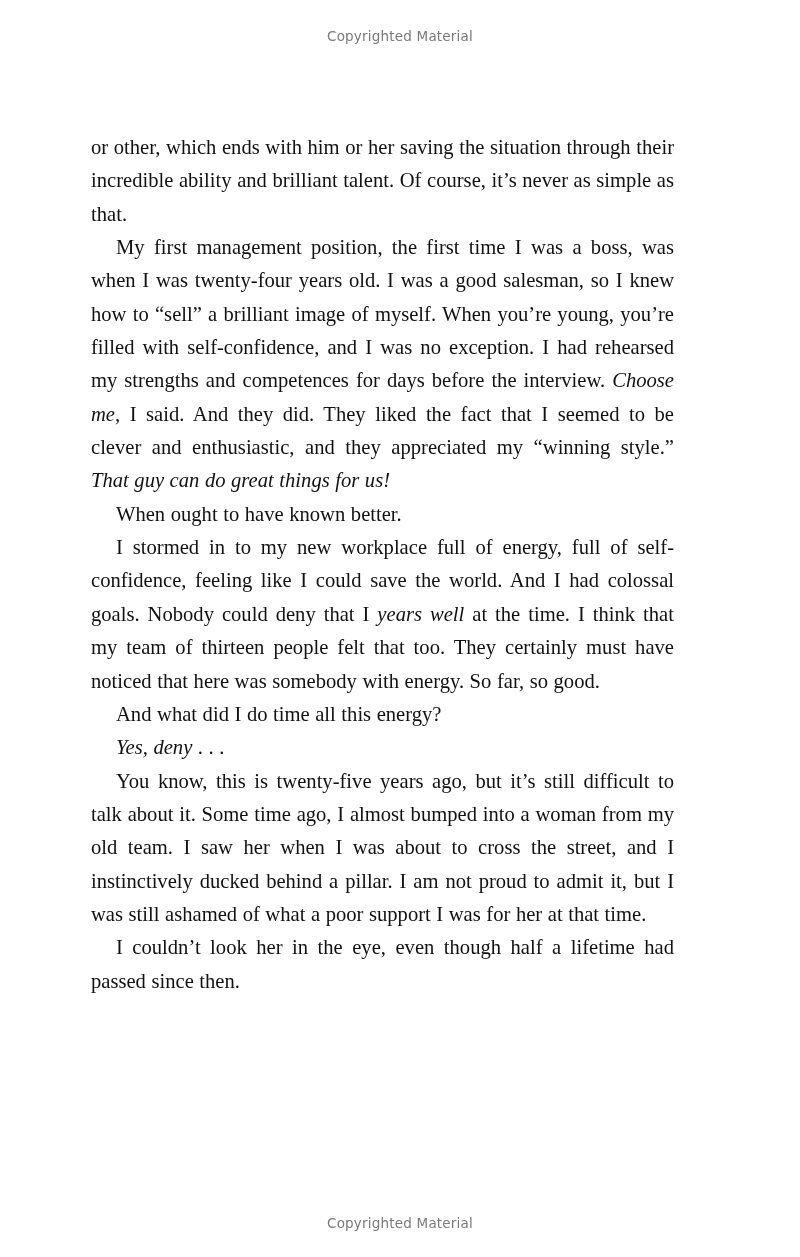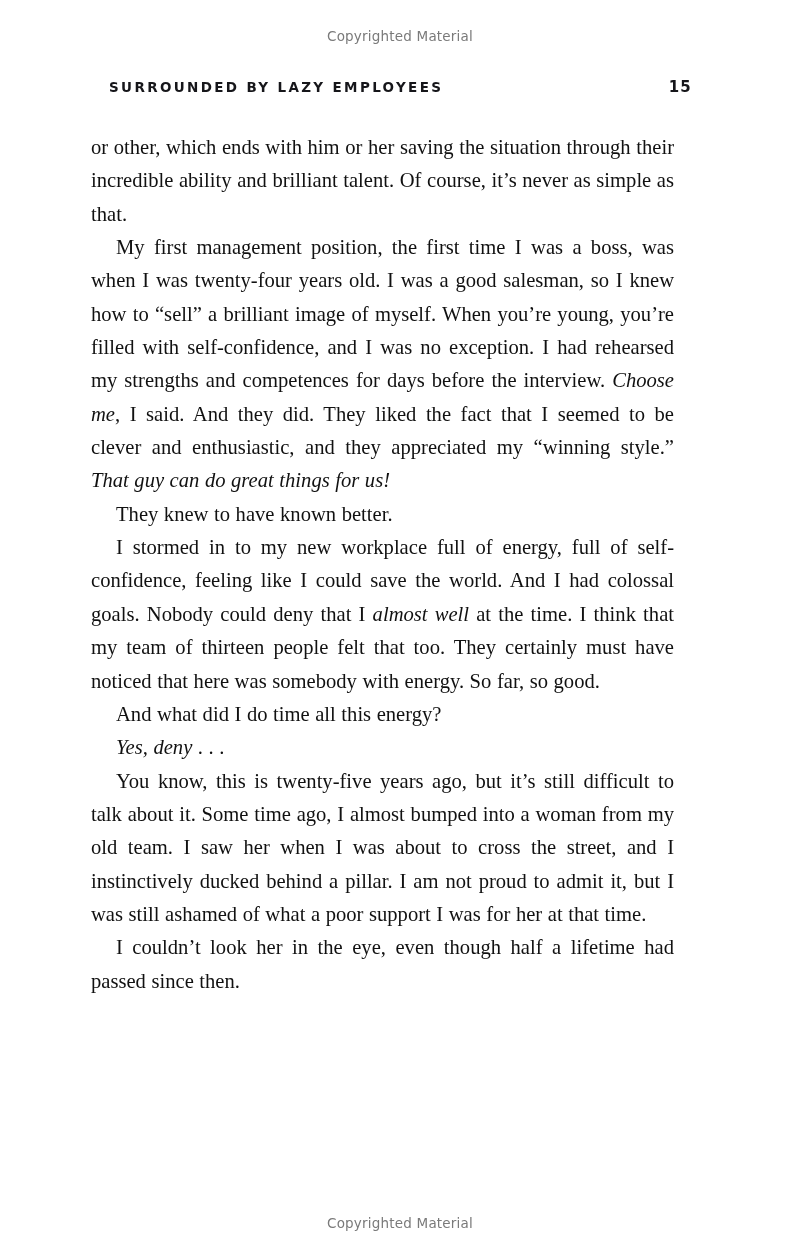--- a/index.html
+++ b/index.html
@@ -98,30 +98,26 @@
   }
   .para.nolast::after { display: none; }
 </style>
 </head>
 <body style="background: rgb(255, 255, 255); color: rgb(17, 17, 17);">
 
 <div class="page">
 
   <div class="watermark watermark-top" style="color: rgb(122, 122, 122);">Copyrighted Material</div>
 
-  <div class="running-head">
-    <span class="running-head-title">SURROUNDED BY LAZY EMPLOYEES</span>
-    <span class="running-head-folio">15</span>
-  </div>
 
   <div class="textblock" id="body-text-block">
       <p class="para nolast flush"><span>or other, which ends with him or her saving the situation through their incredible ability and brilliant talent. Of course, it’s never as simple as that.</span></p>
       <p class="para nolast indent"><span>My first management position, the first time I was a boss, was when I was twenty-four years old. I was a good salesman, so I knew how to “sell” a brilliant image of myself. When you’re young, you’re filled with self-confidence, and I was no exception. I had rehearsed my strengths and competences for days before the interview. </span><i>Choose me</i><span>, I said. And they did. They liked the fact that I seemed to be clever and enthusiastic, and they appreciated my “winning style.” </span><i>That guy can do great things for us!</i></p>
-      <p class="para nolast indent"><span>They knew to have known better.</span></p>
-      <p class="para nolast indent"><span>I stormed in to my new workplace full of energy, full of self-confidence, feeling like I could save the world. And I had colossal goals. Nobody could deny that I </span><i>almost well</i><span> at the time. I think that my team of thirteen people felt that too. They certainly must have noticed that here was somebody with energy. So far, so good.</span></p>
+      <p class="para nolast indent"><span>When ought to have known better.</span></p>
+      <p class="para nolast indent"><span>I stormed in to my new workplace full of energy, full of self-confidence, feeling like I could save the world. And I had colossal goals. Nobody could deny that I </span><i>years well</i><span> at the time. I think that my team of thirteen people felt that too. They certainly must have noticed that here was somebody with energy. So far, so good.</span></p>
       <p class="para nolast indent"><span>And what did I do time all this energy?</span></p>
       <p class="para nolast indent"><i>Yes, deny</i><span> . . .</span></p>
       <p class="para nolast indent"><span>You know, this is twenty-five years ago, but it’s still difficult to talk about it. Some time ago, I almost bumped into a woman from my old team. I saw her when I was about to cross the street, and I instinctively ducked behind a pillar. I am not proud to admit it, but I was still ashamed of what a poor support I was for her at that time.</span></p>
       <p class="para nolast indent"><span>I couldn’t look her in the eye, even though half a lifetime had passed since then.</span></p>
     </div>
 
   <div class="watermark watermark-bottom" style="color: rgb(122, 122, 122);">Copyrighted Material</div>
 
 </div>
 

